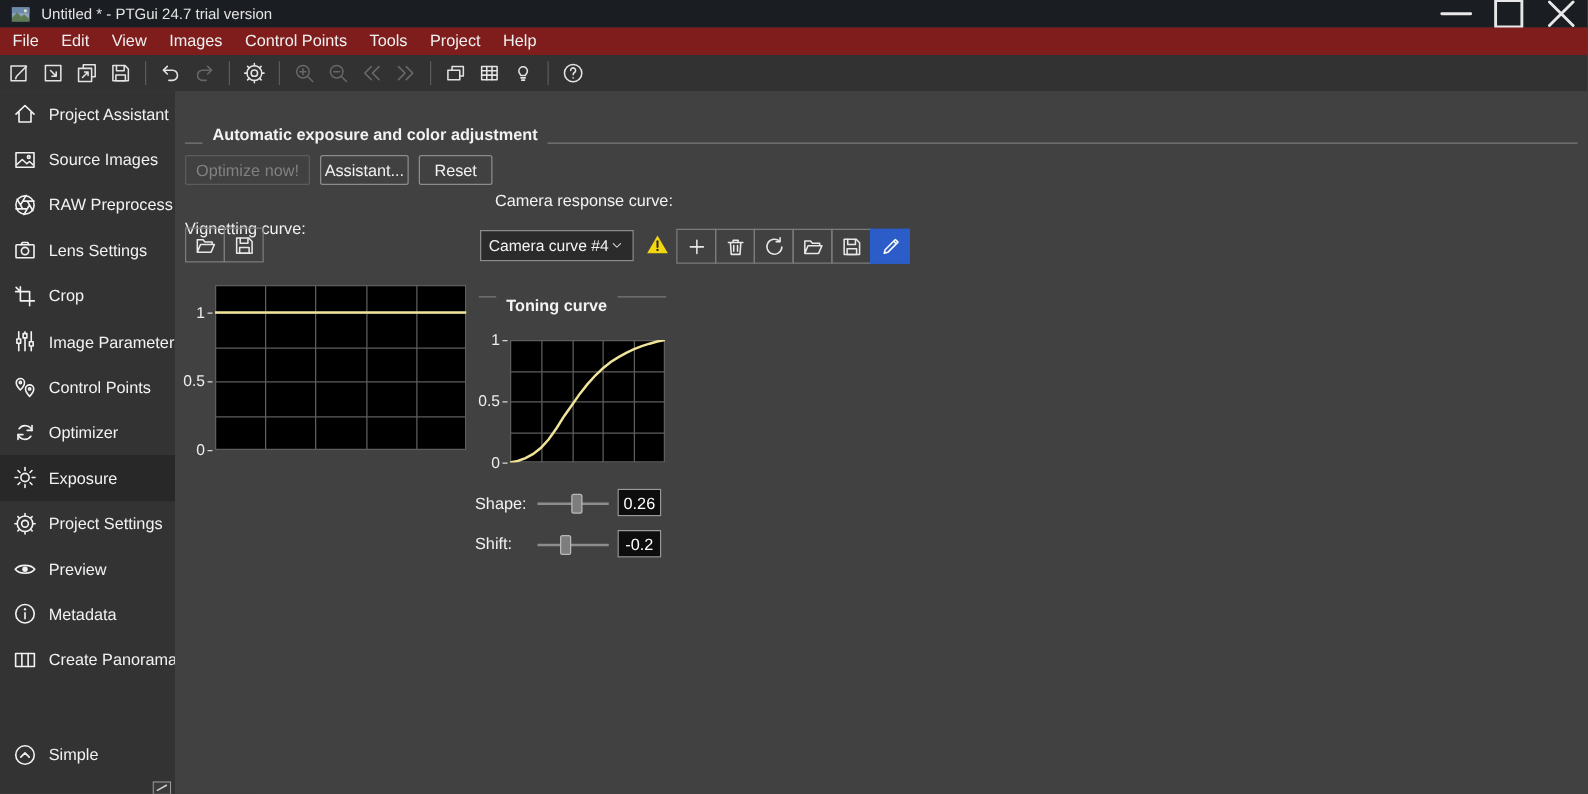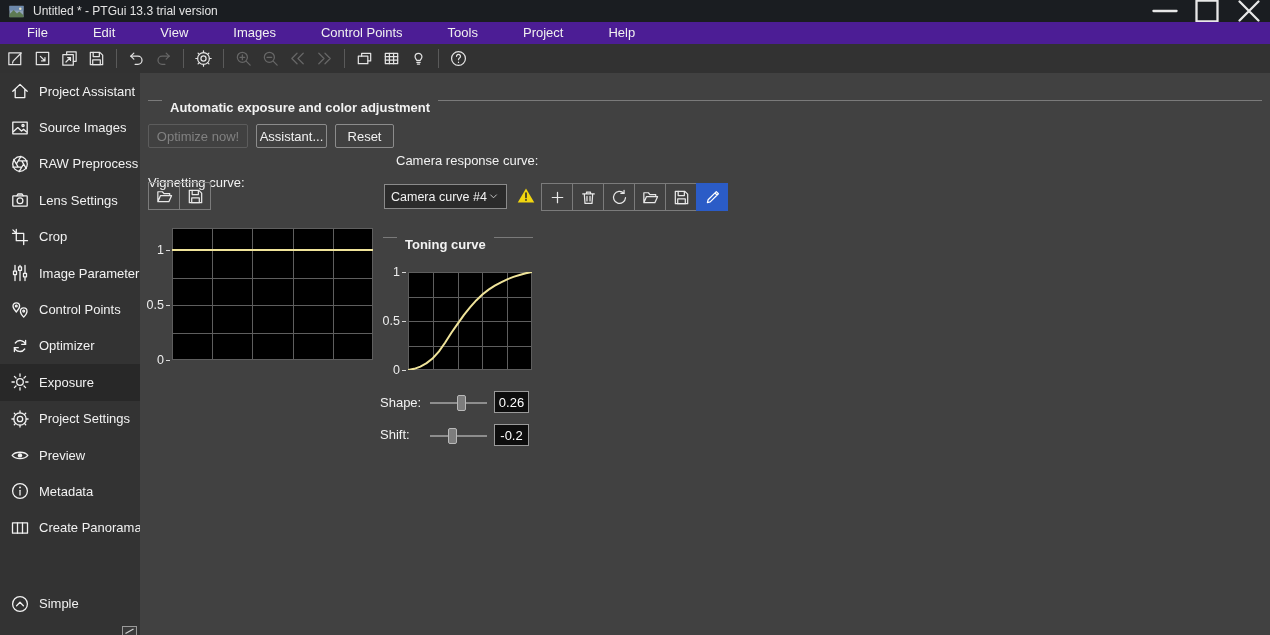--- a/index.html
+++ b/index.html
@@ -10,22 +10,22 @@
   
   .titlebar { position:absolute; left:0; top:0; right:0; height:22px; background:#1a1d21;
     display:flex; align-items:center; }
   .titlebar .appicon { width:15px; height:15px; margin-left:9px; }
   .titlebar .title { font-size:12px; color:#e4e4e4; margin-left:9px; }
   .win-controls { margin-left:auto; display:flex; height:22px; }
   .win-btn { width:42px; height:22px; display:flex; align-items:center; justify-content:center; color:#e8e8e8; }
   .win-btn svg { width:13px; height:13px; }
 
   
-  .menubar { position:absolute; left:0; top:22px; right:0; height:22px; background:#4c1d95;
-    display:flex; align-items:center; padding-left:18px;gap:27px; }
+  .menubar { position:absolute; left:0; top:22px; right:0; height:22px; background:#7f1d1d;
+    display:flex; align-items:center; padding-left:1px; }
   .menu-item { font-size:13px; color:#f0f0f0; padding:0 9px; line-height:22px; cursor:default; }
 
   
   .toolbar { position:absolute; left:0; top:44px; right:0; height:29px; background:#323232;
     display:flex; align-items:center; padding-left:2px; }
   .tb-btn { width:25px; height:25px; display:flex; align-items:center; justify-content:center;
     color:#e3e3e3; margin:0 1px; }
   .tb-btn.disabled { color:#676767; }
   .tb-btn svg { width:19px; height:19px; }
   .tb-sep { width:1px; height:19px; background:#5a5a5a; margin:0 6px; }
@@ -36,21 +36,21 @@
     font-size:13px; color:#f2f2f2; white-space:nowrap; }
   .side-item.selected { background:#282828; }
   .side-item .ic { width:20px; height:20px; flex:none; display:flex; }
   .side-item .ic svg { width:20px; height:20px; }
   .side-bottom { position:absolute; left:0; right:0; bottom:13px; }
   .grip { position:absolute; left:122px; bottom:1px; width:15px; height:11px; }
 
   
   .main { position:absolute; left:140px; top:73px; right:0; bottom:0; background:#414141; }
   .section-header { position:absolute; left:8px; right:8px; top:27px; height:15px;
-    display:flex; align-items:flex-start; }
+    display:flex; align-items:flex-end; }
   .hdash { width:14px; height:1px; background:#7a7a7a; flex:none; }
   .hline { flex:1; height:1px; background:#7a7a7a; }
   .section-header .htitle { font-size:13px; font-weight:bold; margin:0 8px; white-space:nowrap; }
 
   .btn { height:24px; border:1px solid #8c8c8c; border-radius:2px; background:transparent;
     color:#f2f2f2; font-size:13px; font-family:inherit; text-align:center; }
   .btn.disabled { border-color:#5c5c5c; color:#818181; }
   .btn-row { position:absolute; left:8px; top:51px; display:flex; gap:8px; }
 
   .flabel { position:absolute; font-size:13px; color:#f2f2f2; white-space:nowrap; }
@@ -94,21 +94,21 @@
 
   <div class="titlebar">
     <span class="appicon" style="display: inline-flex;">
         <svg viewBox="0 0 16 16" style="width:100%;height:100%">
           <rect x="0.5" y="2" width="15" height="12" fill="#8fa3b8"></rect>
           <rect x="0.5" y="2" width="15" height="5" fill="#6d89ac"></rect>
           <path d="M0.5 11 L5 6.5 L8.5 10 L11 8 L15.5 12 V14 H0.5 Z" fill="#5d7a52"></path>
           <circle cx="12" cy="5" r="1.3" fill="#e8e3c9"></circle>
         </svg>
       </span>
-    <span class="title">Untitled * - PTGui 13.3 trial version</span>
+    <span class="title">Untitled * - PTGui 24.7 trial version</span>
     <div class="win-controls">
       <div class="win-btn">
           <span style="display: inline-flex;">
             <svg viewBox="0 0 20 20" fill="none" stroke="currentColor" stroke-width="1.3" stroke-linecap="round" stroke-linejoin="round" style="width:100%;height:100%">
               <path d="M4.5 10 H15.5" stroke-width="1.1"></path>
             </svg>
           </span>
         </div>
       <div class="win-btn">
           <span style="display: inline-flex;">

